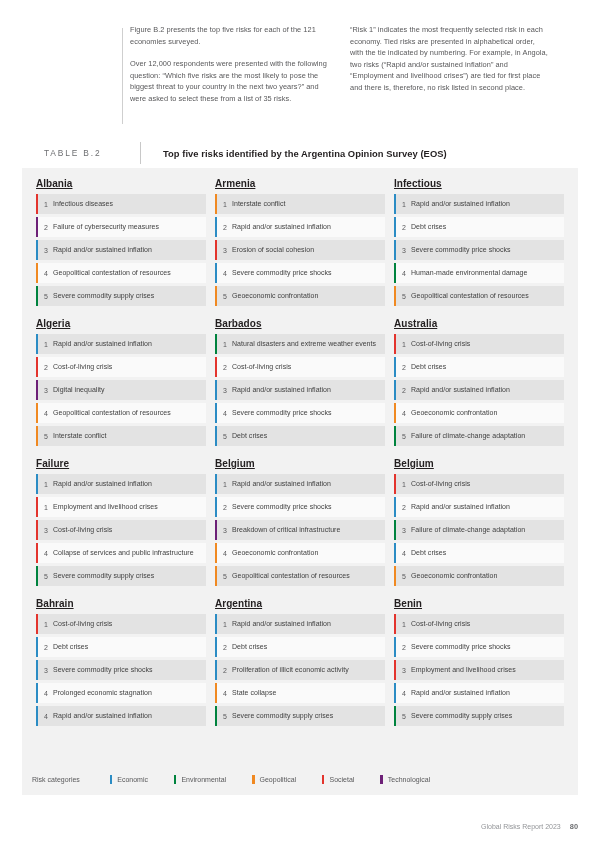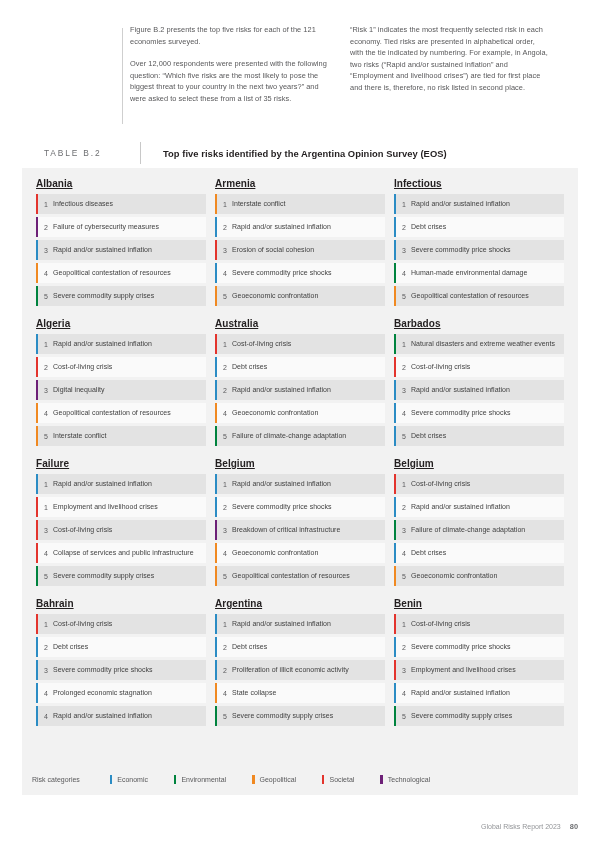--- a/index.html
+++ b/index.html
@@ -307,20 +307,48 @@
           <span class="rank">4</span>
           <span class="risk">Geopolitical contestation of resources</span>
         </div>
         <div class="row">
           <span class="bar" style="background: rgb(240, 137, 33);"></span>
           <span class="rank">5</span>
           <span class="risk">Interstate conflict</span>
         </div>
       </div>
       <div class="card">
+        <div class="card-title">Barbados</div>
+        <div class="row">
+          <span class="bar" style="background: rgb(0, 131, 62);"></span>
+          <span class="rank">1</span>
+          <span class="risk">Natural disasters and extreme weather events</span>
+        </div>
+        <div class="row alt">
+          <span class="bar" style="background: rgb(227, 52, 45);"></span>
+          <span class="rank">2</span>
+          <span class="risk">Cost-of-living crisis</span>
+        </div>
+        <div class="row">
+          <span class="bar" style="background: rgb(43, 140, 196);"></span>
+          <span class="rank">3</span>
+          <span class="risk">Rapid and/or sustained inflation</span>
+        </div>
+        <div class="row alt">
+          <span class="bar" style="background: rgb(43, 140, 196);"></span>
+          <span class="rank">4</span>
+          <span class="risk">Severe commodity price shocks</span>
+        </div>
+        <div class="row">
+          <span class="bar" style="background: rgb(43, 140, 196);"></span>
+          <span class="rank">5</span>
+          <span class="risk">Debt crises</span>
+        </div>
+      </div>
+      <div class="card">
         <div class="card-title">Australia</div>
         <div class="row">
           <span class="bar" style="background: rgb(227, 52, 45);"></span>
           <span class="rank">1</span>
           <span class="risk">Cost-of-living crisis</span>
         </div>
         <div class="row alt">
           <span class="bar" style="background: rgb(43, 140, 196);"></span>
           <span class="rank">2</span>
           <span class="risk">Debt crises</span>
@@ -332,48 +360,20 @@
         </div>
         <div class="row alt">
           <span class="bar" style="background: rgb(240, 137, 33);"></span>
           <span class="rank">4</span>
           <span class="risk">Geoeconomic confrontation</span>
         </div>
         <div class="row">
           <span class="bar" style="background: rgb(0, 131, 62);"></span>
           <span class="rank">5</span>
           <span class="risk">Failure of climate-change adaptation</span>
-        </div>
-      </div>
-      <div class="card">
-        <div class="card-title">Barbados</div>
-        <div class="row">
-          <span class="bar" style="background: rgb(0, 131, 62);"></span>
-          <span class="rank">1</span>
-          <span class="risk">Natural disasters and extreme weather events</span>
-        </div>
-        <div class="row alt">
-          <span class="bar" style="background: rgb(227, 52, 45);"></span>
-          <span class="rank">2</span>
-          <span class="risk">Cost-of-living crisis</span>
-        </div>
-        <div class="row">
-          <span class="bar" style="background: rgb(43, 140, 196);"></span>
-          <span class="rank">3</span>
-          <span class="risk">Rapid and/or sustained inflation</span>
-        </div>
-        <div class="row alt">
-          <span class="bar" style="background: rgb(43, 140, 196);"></span>
-          <span class="rank">4</span>
-          <span class="risk">Severe commodity price shocks</span>
-        </div>
-        <div class="row">
-          <span class="bar" style="background: rgb(43, 140, 196);"></span>
-          <span class="rank">5</span>
-          <span class="risk">Debt crises</span>
         </div>
       </div>
       <div class="card">
         <div class="card-title">Failure</div>
         <div class="row">
           <span class="bar" style="background: rgb(43, 140, 196);"></span>
           <span class="rank">1</span>
           <span class="risk">Rapid and/or sustained inflation</span>
         </div>
         <div class="row alt">

